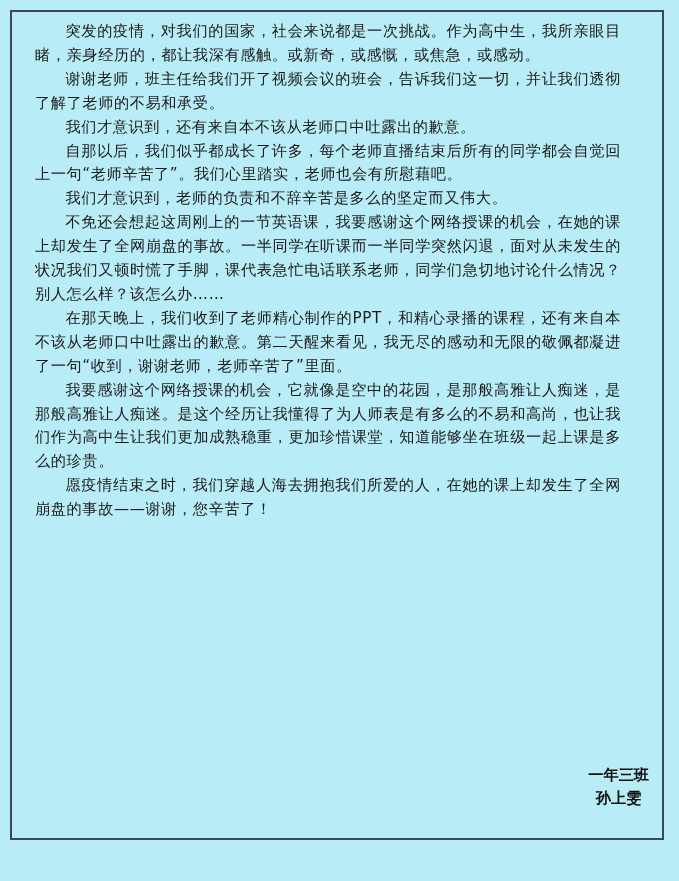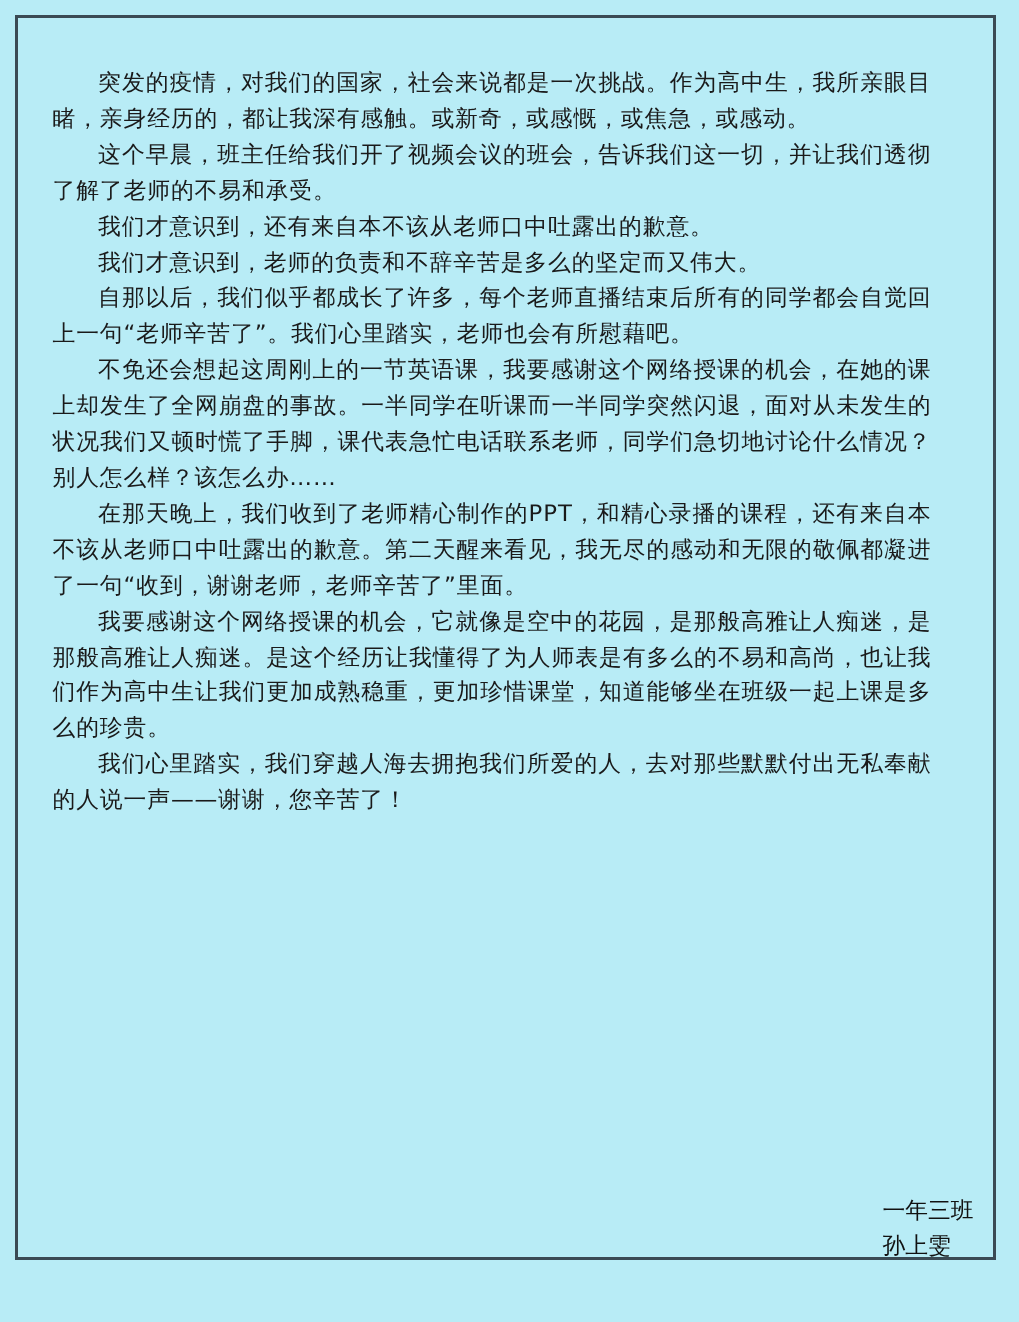--- a/index.html
+++ b/index.html
@@ -27,51 +27,50 @@
   .article {
     position: absolute;
     left: 35px;
     top: 20px;
     width: 586px;
     font-size: 15.2px;
     line-height: 23.9px;
     color: #1a1a1a;
     letter-spacing: 0.6px;
     text-align: justify;
-    margin-top: 24px;
   }
   .article p {
     margin: 0;
     text-indent: 2em;
   }
   .signature {
     position: absolute;
     right: 30px;
-    top: 796px;
-    text-align: left;
+    top: 764px;
+    text-align: center;
     font-size: 15.2px;
     line-height: 23px;
-    font-weight: normal;
+    font-weight: bold;
     color: #111;
   }
   .signature div { margin: 0; }
 </style>
 </head>
 <body>
 
 <div class="frame"></div>
 
 <div class="article">
   <p>突发的疫情，对我们的国家，社会来说都是一次挑战。作为高中生，我所亲眼目睹，亲身经历的，都让我深有感触。或新奇，或感慨，或焦急，或感动。</p>
-  <p>这个早晨，班主任给我们开了视频会议的班会，告诉我们这一切，并让我们透彻了解了老师的不易和承受。</p>
+  <p>谢谢老师，班主任给我们开了视频会议的班会，告诉我们这一切，并让我们透彻了解了老师的不易和承受。</p>
   <p>我们才意识到，还有来自本不该从老师口中吐露出的歉意。</p>
+  <p>自那以后，我们似乎都成长了许多，每个老师直播结束后所有的同学都会自觉回上一句“老师辛苦了”。我们心里踏实，老师也会有所慰藉吧。</p>
   <p>我们才意识到，老师的负责和不辞辛苦是多么的坚定而又伟大。</p>
-  <p>自那以后，我们似乎都成长了许多，每个老师直播结束后所有的同学都会自觉回上一句“老师辛苦了”。我们心里踏实，老师也会有所慰藉吧。</p>
   <p>不免还会想起这周刚上的一节英语课，我要感谢这个网络授课的机会，在她的课上却发生了全网崩盘的事故。一半同学在听课而一半同学突然闪退，面对从未发生的状况我们又顿时慌了手脚，课代表急忙电话联系老师，同学们急切地讨论什么情况？别人怎么样？该怎么办……</p>
   <p>在那天晚上，我们收到了老师精心制作的PPT，和精心录播的课程，还有来自本不该从老师口中吐露出的歉意。第二天醒来看见，我无尽的感动和无限的敬佩都凝进了一句“收到，谢谢老师，老师辛苦了”里面。</p>
   <p>我要感谢这个网络授课的机会，它就像是空中的花园，是那般高雅让人痴迷，是那般高雅让人痴迷。是这个经历让我懂得了为人师表是有多么的不易和高尚，也让我们作为高中生让我们更加成熟稳重，更加珍惜课堂，知道能够坐在班级一起上课是多么的珍贵。</p>
-  <p>我们心里踏实，我们穿越人海去拥抱我们所爱的人，去对那些默默付出无私奉献的人说一声——谢谢，您辛苦了！</p>
+  <p>愿疫情结束之时，我们穿越人海去拥抱我们所爱的人，在她的课上却发生了全网崩盘的事故——谢谢，您辛苦了！</p>
 </div>
 
 <div class="signature">
   <div>一年三班</div>
   <div>孙上雯</div>
 </div>
 
 </body></html>

